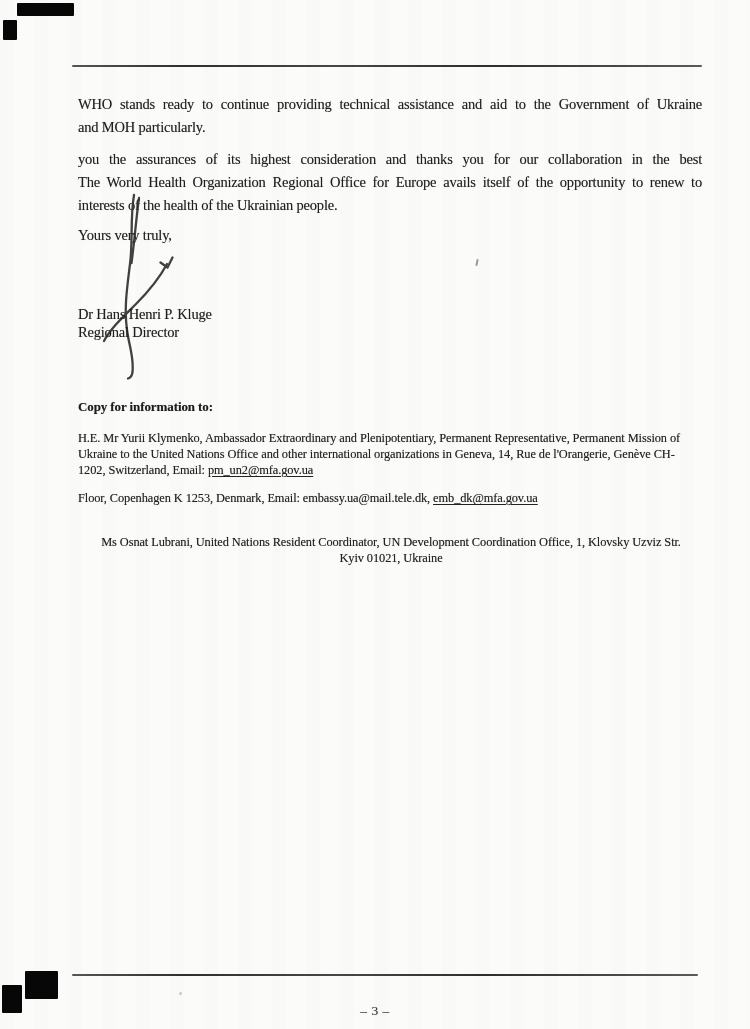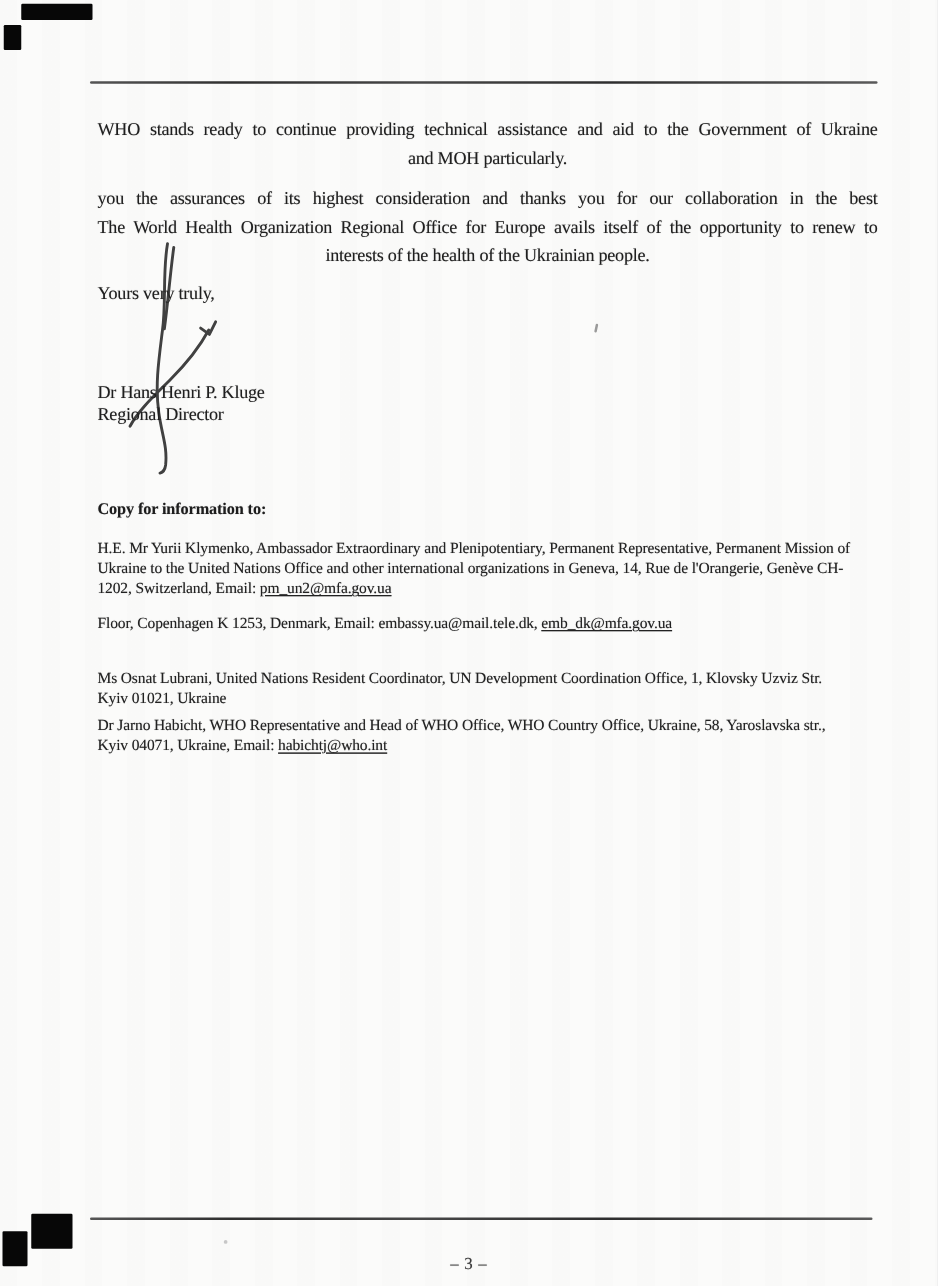--- a/index.html
+++ b/index.html
@@ -16,21 +16,21 @@
   .scan{ text-shadow:0 0 0.7px rgba(40,40,40,0.45); }
   .rule{
     position:absolute; height:2px; border-radius:1px;
     background:linear-gradient(90deg,#555 0%,#2f2f2f 18%,#474747 42%,#2e2e2e 66%,#4a4a4a 88%,#5a5a5a 100%);
   }
   .artifact{ position:absolute; background:#070707; border-radius:1px; }
   .body-para{
     position:absolute; left:78px; width:624px;
     font-size:14.5px; letter-spacing:-0.2px; line-height:23px; color:#1f1f1f;
   }
-  .body-para .line{ text-align:center; }
+  .body-para .line{ text-align:left; }
   .body-para .line.just{ text-align:justify; text-align-last:justify; }
   .closing{
     position:absolute; left:78px; font-size:14.5px; letter-spacing:-0.2px; color:#1f1f1f;
   }
   .signer{
     position:absolute; left:78px; font-size:14.5px; letter-spacing:-0.2px;
     line-height:17.5px; color:#1f1f1f;
   }
   .copy-heading{
     position:absolute; left:78px; font-size:13px; font-weight:bold;
@@ -103,25 +103,21 @@
   <div class="copy-para" style="top:430px;">
       <div class="line">H.E. Mr Yurii Klymenko, Ambassador Extraordinary and Plenipotentiary, Permanent Representative, Permanent Mission of</div>
       <div class="line">Ukraine to the United Nations Office and other international organizations in Geneva, 14, Rue de l'Orangerie, Genève CH-</div>
       <div class="line"><span>1202, Switzerland, Email: </span><span class="email">pm_un2@mfa.gov.ua</span></div>
     </div>
 
   <div class="copy-para" style="top:490px;">
       <div class="line"><span>Floor, Copenhagen K 1253, Denmark, Email: embassy.ua@mail.tele.dk, </span><span class="email">emb_dk@mfa.gov.ua</span></div>
     </div>
 
-  <div class="copy-para" style="top:534px;">
+  <div class="copy-para" style="top:534px;text-align:center;">
       <div class="line">Ms Osnat Lubrani, United Nations Resident Coordinator, UN Development Coordination Office, 1, Klovsky Uzviz Str.</div>
       <div class="line">Kyiv 01021, Ukraine</div>
     </div>
 
-  <div class="copy-para" style="top:572px;">
-      <div class="line">Dr Jarno Habicht, WHO Representative and Head of WHO Office, WHO Country Office, Ukraine, 58, Yaroslavska str.,</div>
-      <div class="line"><span>Kyiv 04071, Ukraine, Email: </span><span class="email">habichtj@who.int</span></div>
-    </div>
 
   <div class="page-number" style="top:1003px;">– 3 –</div>
 
 </div>
 
 </body></html>

